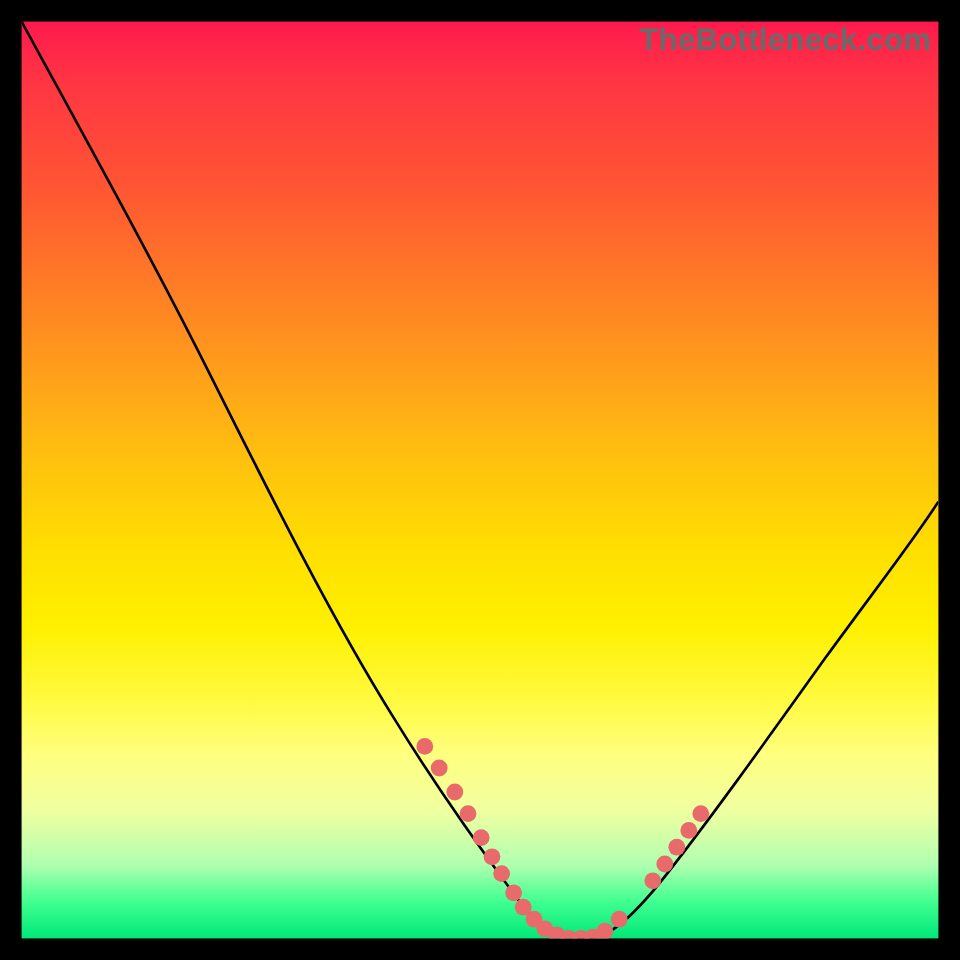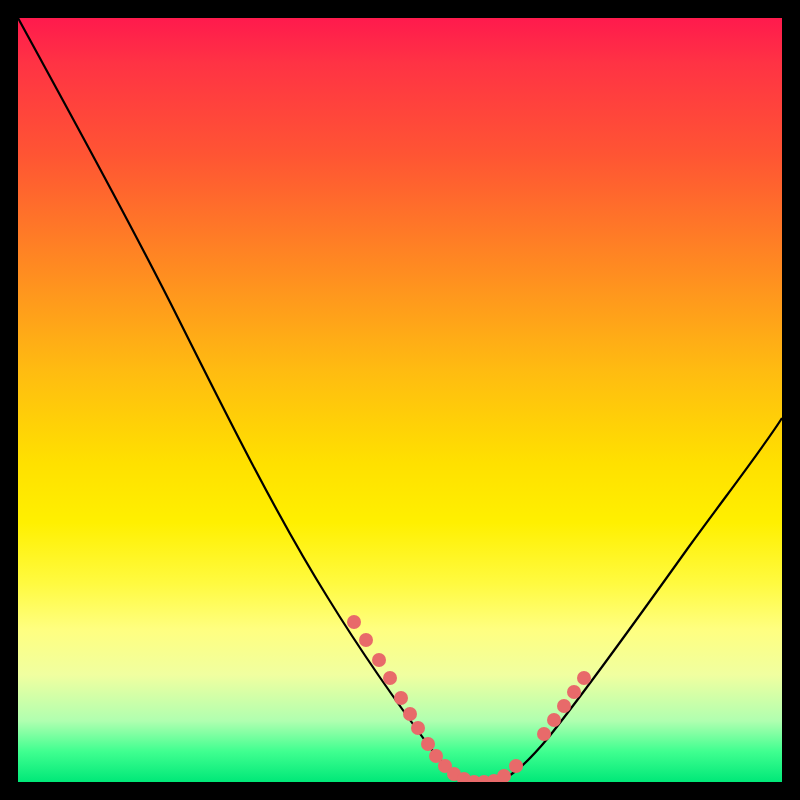--- a/index.html
+++ b/index.html
@@ -48,20 +48,21 @@
     left: 0; top: 0;
     width: 764px; height: 764px;
     z-index: 5;
   }
 </style>
 </head>
 <body>
 
 <div class="container">
   <div class="plot-area">
+    <div class="watermark">TheBottleneck.com</div>
     <svg class="curve" viewBox="0 0 764 764" preserveAspectRatio="none">
       <path d="M 0 0
                C 60 110, 110 200, 160 300
                C 210 400, 260 500, 310 580
                C 350 645, 390 700, 420 740
                C 440 760, 455 764, 470 764
                C 485 764, 500 756, 530 720
                C 570 670, 620 600, 670 530
                C 710 475, 745 430, 764 400" fill="none" stroke="#000" stroke-width="2.2"></path>
       <g fill="#e86a6a" stroke="none">

